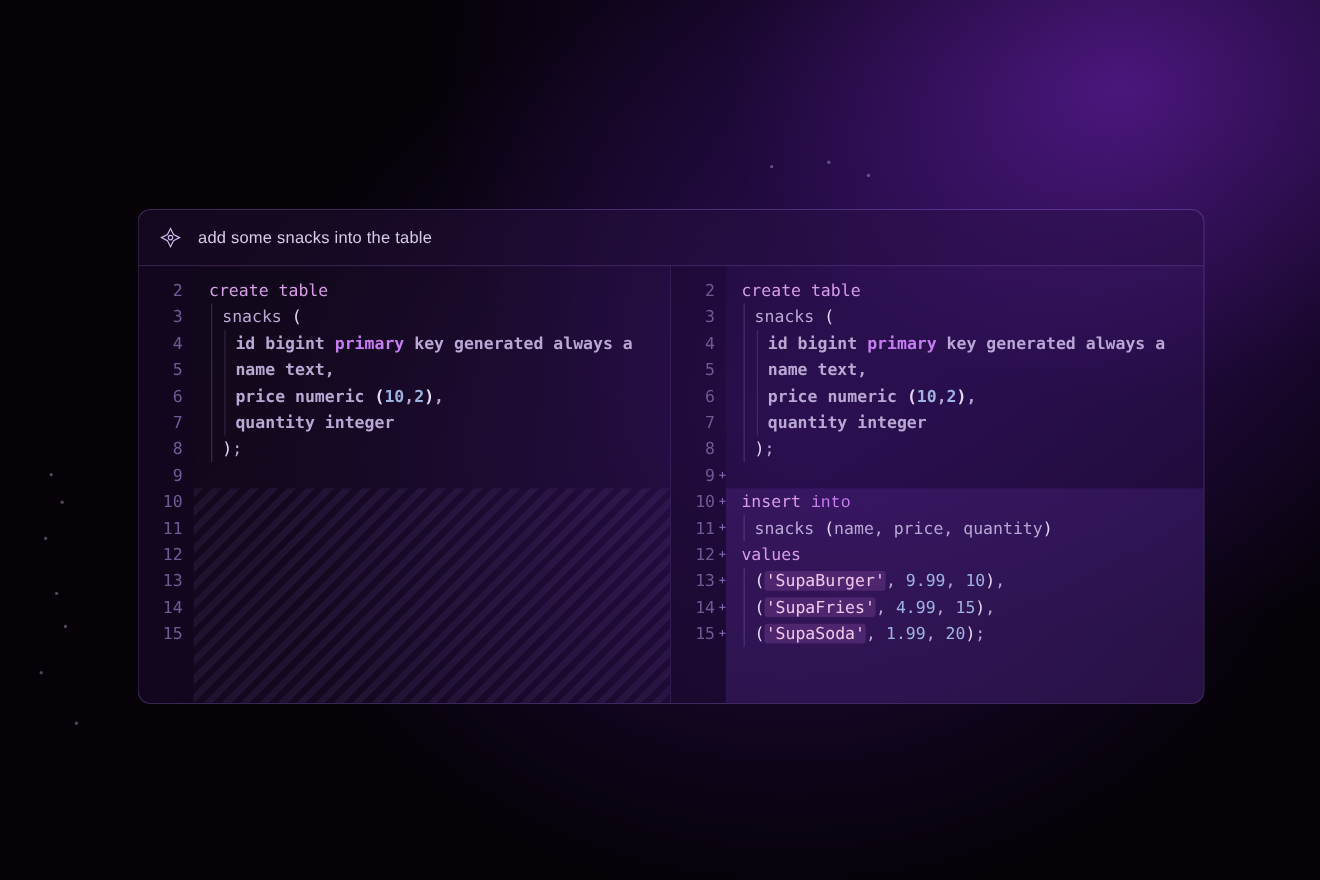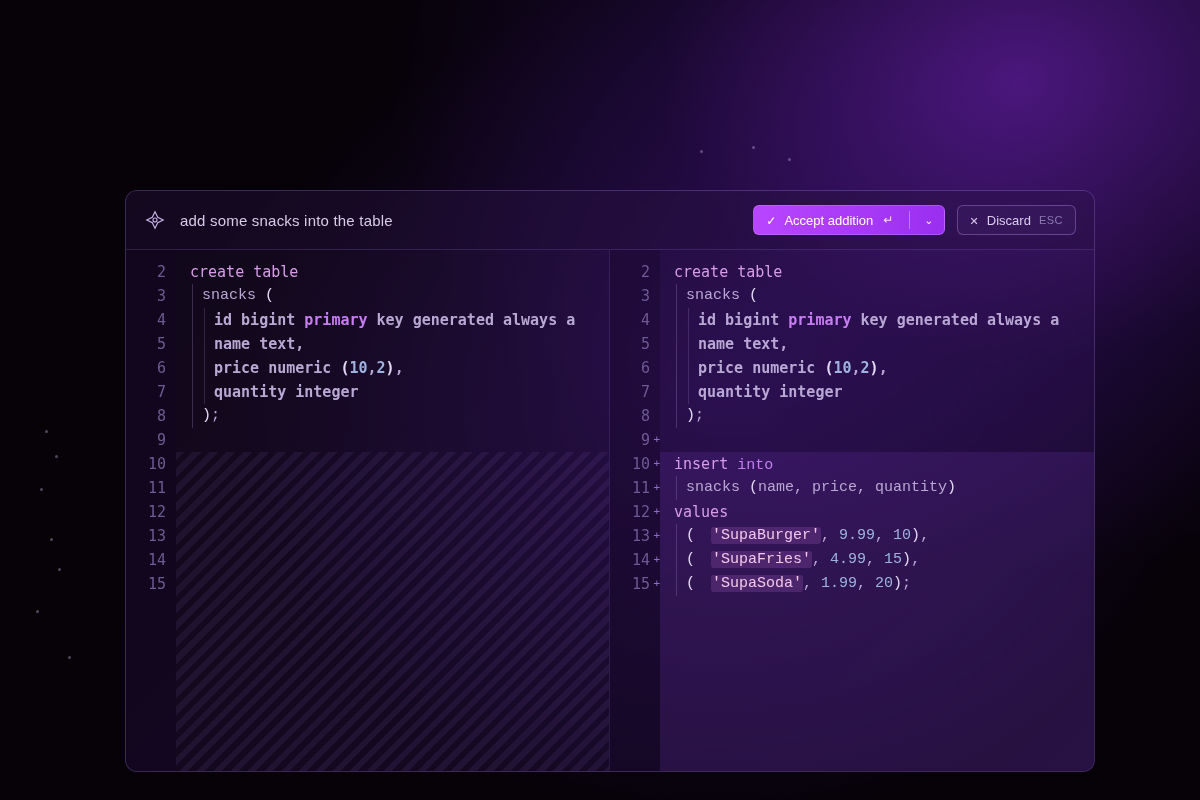--- a/index.html
+++ b/index.html
@@ -13,21 +13,21 @@
     color: #b9a8d4;
     position: relative;
   }
   
   .dot { position:absolute; width:3px; height:3px; border-radius:50%; background:rgba(220,200,255,0.35); }
   .d1{left:45px;top:430px}.d2{left:55px;top:455px}.d3{left:40px;top:488px}
   .d4{left:50px;top:538px}.d5{left:58px;top:568px}.d6{left:36px;top:610px}.d7{left:68px;top:656px}
   .d8{left:700px;top:150px}.d9{left:752px;top:146px}.d10{left:788px;top:158px}
 
   .panel {
-    position:absolute; left:125px; top:190px; width:970px; height:582px;
+    position:absolute; left:125px; top:190px; width:970px; height:450px;
     border:1px solid rgba(180,140,255,0.25);
     border-radius:12px;
     background: linear-gradient(135deg, rgba(40,20,60,0.35), rgba(70,30,130,0.25));
     backdrop-filter: blur(2px);
     display:flex; flex-direction:column;
     overflow:hidden;
   }
 
   .prompt-bar {
     display:flex; align-items:center; gap:14px;
@@ -94,38 +94,38 @@
   .gutter .ln { height:24px; position:relative;}
   .gutter .ln.plus::after{
     content:"+"; position:absolute; right:-10px; top:0; color:#8c6fbf; font-size:11px;
   }
   .code {
     flex:1 1 auto; padding:10px 0 0 14px;
     white-space:pre; overflow:hidden;
     color:#b9a8d4;
   }
   .code .row { height:24px; display:block; position:relative;}
-  .code .row.indent1 { padding-left:12px;font-family:Liberation Mono, monospace; }
+  .code .row.indent1 { padding-left:12px; }
   .code .row.indent2 { padding-left:24px;font-weight:bold; }
   .code .guide1::before{
     content:""; position:absolute; left:2px; top:0; bottom:0; width:1px; background:rgba(170,140,220,.28);
   }
   .code .guide2::before{
     content:""; position:absolute; left:2px; top:0; bottom:0; width:1px; background:rgba(170,140,220,.28);
   }
   .code .guide2::after{
     content:""; position:absolute; left:14px; top:0; bottom:0; width:1px; background:rgba(170,140,220,.22);
   }
 
   .kw-create { color:#d89de8;margin-top:23px; }
   .kw-primary { color:#c77df2; }
   .kw-into { color:#c77df2;font-family:Liberation Mono, monospace; }
   .punct { color:#e4d9f5; }
   .num { color:#9fb3e0; }
-  .str { color:#f3c6ea; background:rgba(210,120,230,.18); border-radius:3px; padding:0 1px;margin-left:16px;}
+  .str { color:#f3c6ea; background:rgba(210,120,230,.18); border-radius:3px; padding:0 1px;}
 
   
   .hatch {
     position:absolute; left:50px; right:0; top:202px; bottom:0;
     background: repeating-linear-gradient(135deg,
       rgba(150,110,210,.10) 0 6px,
       rgba(0,0,0,0) 6px 12px);
     pointer-events:none;
   }
   
@@ -152,34 +152,20 @@
 <div class="panel">
 
   <div class="prompt-bar">
     <span class="prompt-icon">
       <svg viewBox="0 0 24 24">
           <path d="M12 3 L15 9 L21 12 L15 15 L12 21 L9 15 L3 12 L9 9 Z"></path>
           <circle cx="12" cy="12" r="2.2"></circle>
         </svg>
     </span>
     <div class="prompt-text">add some snacks into the table</div>
-    <div class="actions">
-      <div class="btn btn-accept">
-        <span class="icon-check"></span>
-        <span>Accept addition</span>
-        <span class="kbd">↵</span>
-        <span class="divider"></span>
-        <span class="chevron">⌄</span>
-      </div>
-      <div class="btn btn-discard">
-        <span class="icon-x"></span>
-        <span>Discard</span>
-        <span class="kbd">ESC</span>
-      </div>
-    </div>
   </div>
 
   <div class="diff">
     <div class="pane left">
       <div class="gutter" id="gutter-left">
           <div class="ln">2</div>
           <div class="ln">3</div>
           <div class="ln">4</div>
           <div class="ln">5</div>
           <div class="ln">6</div>

